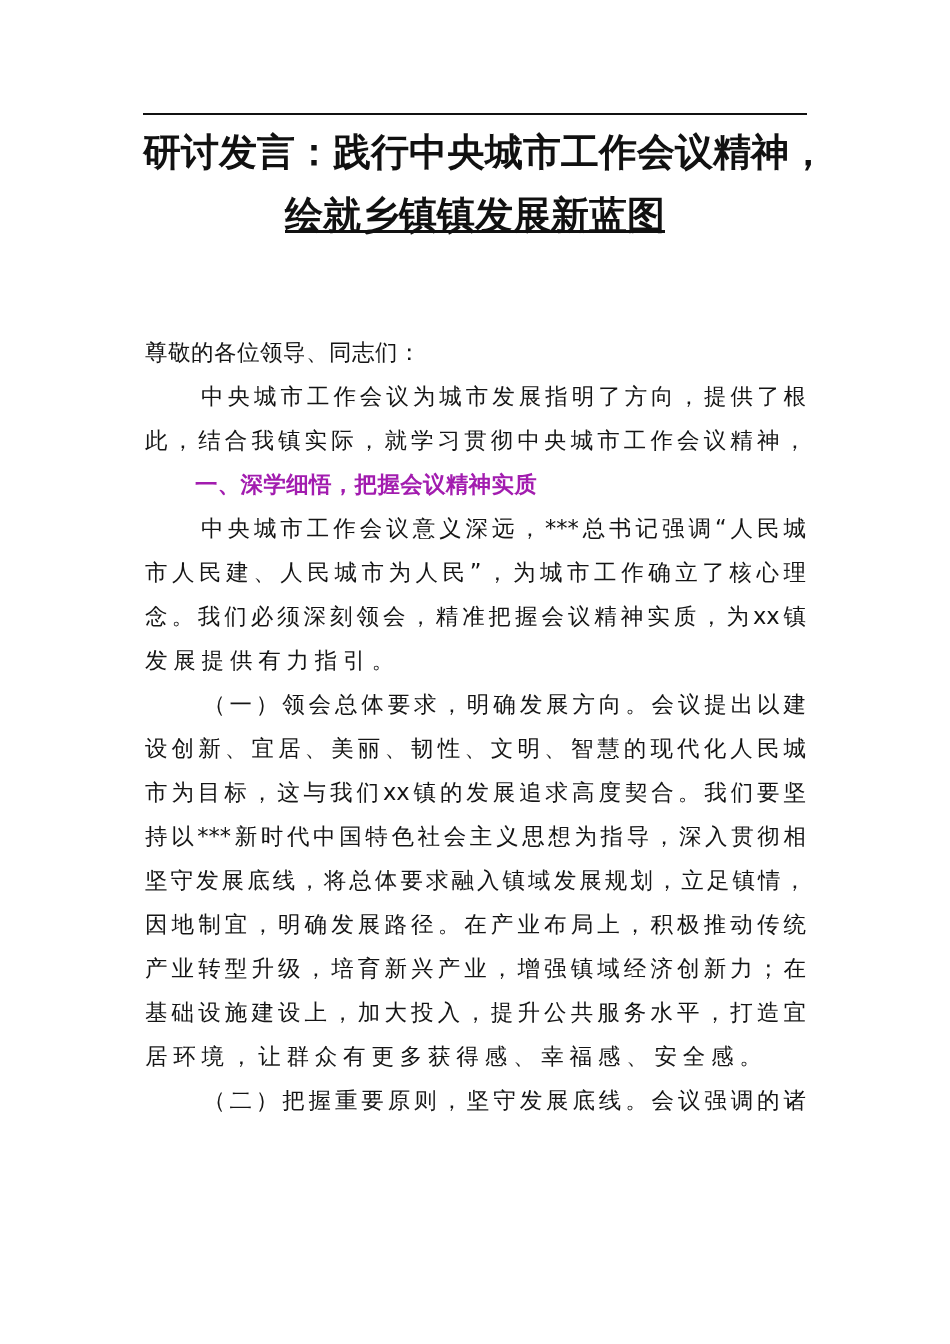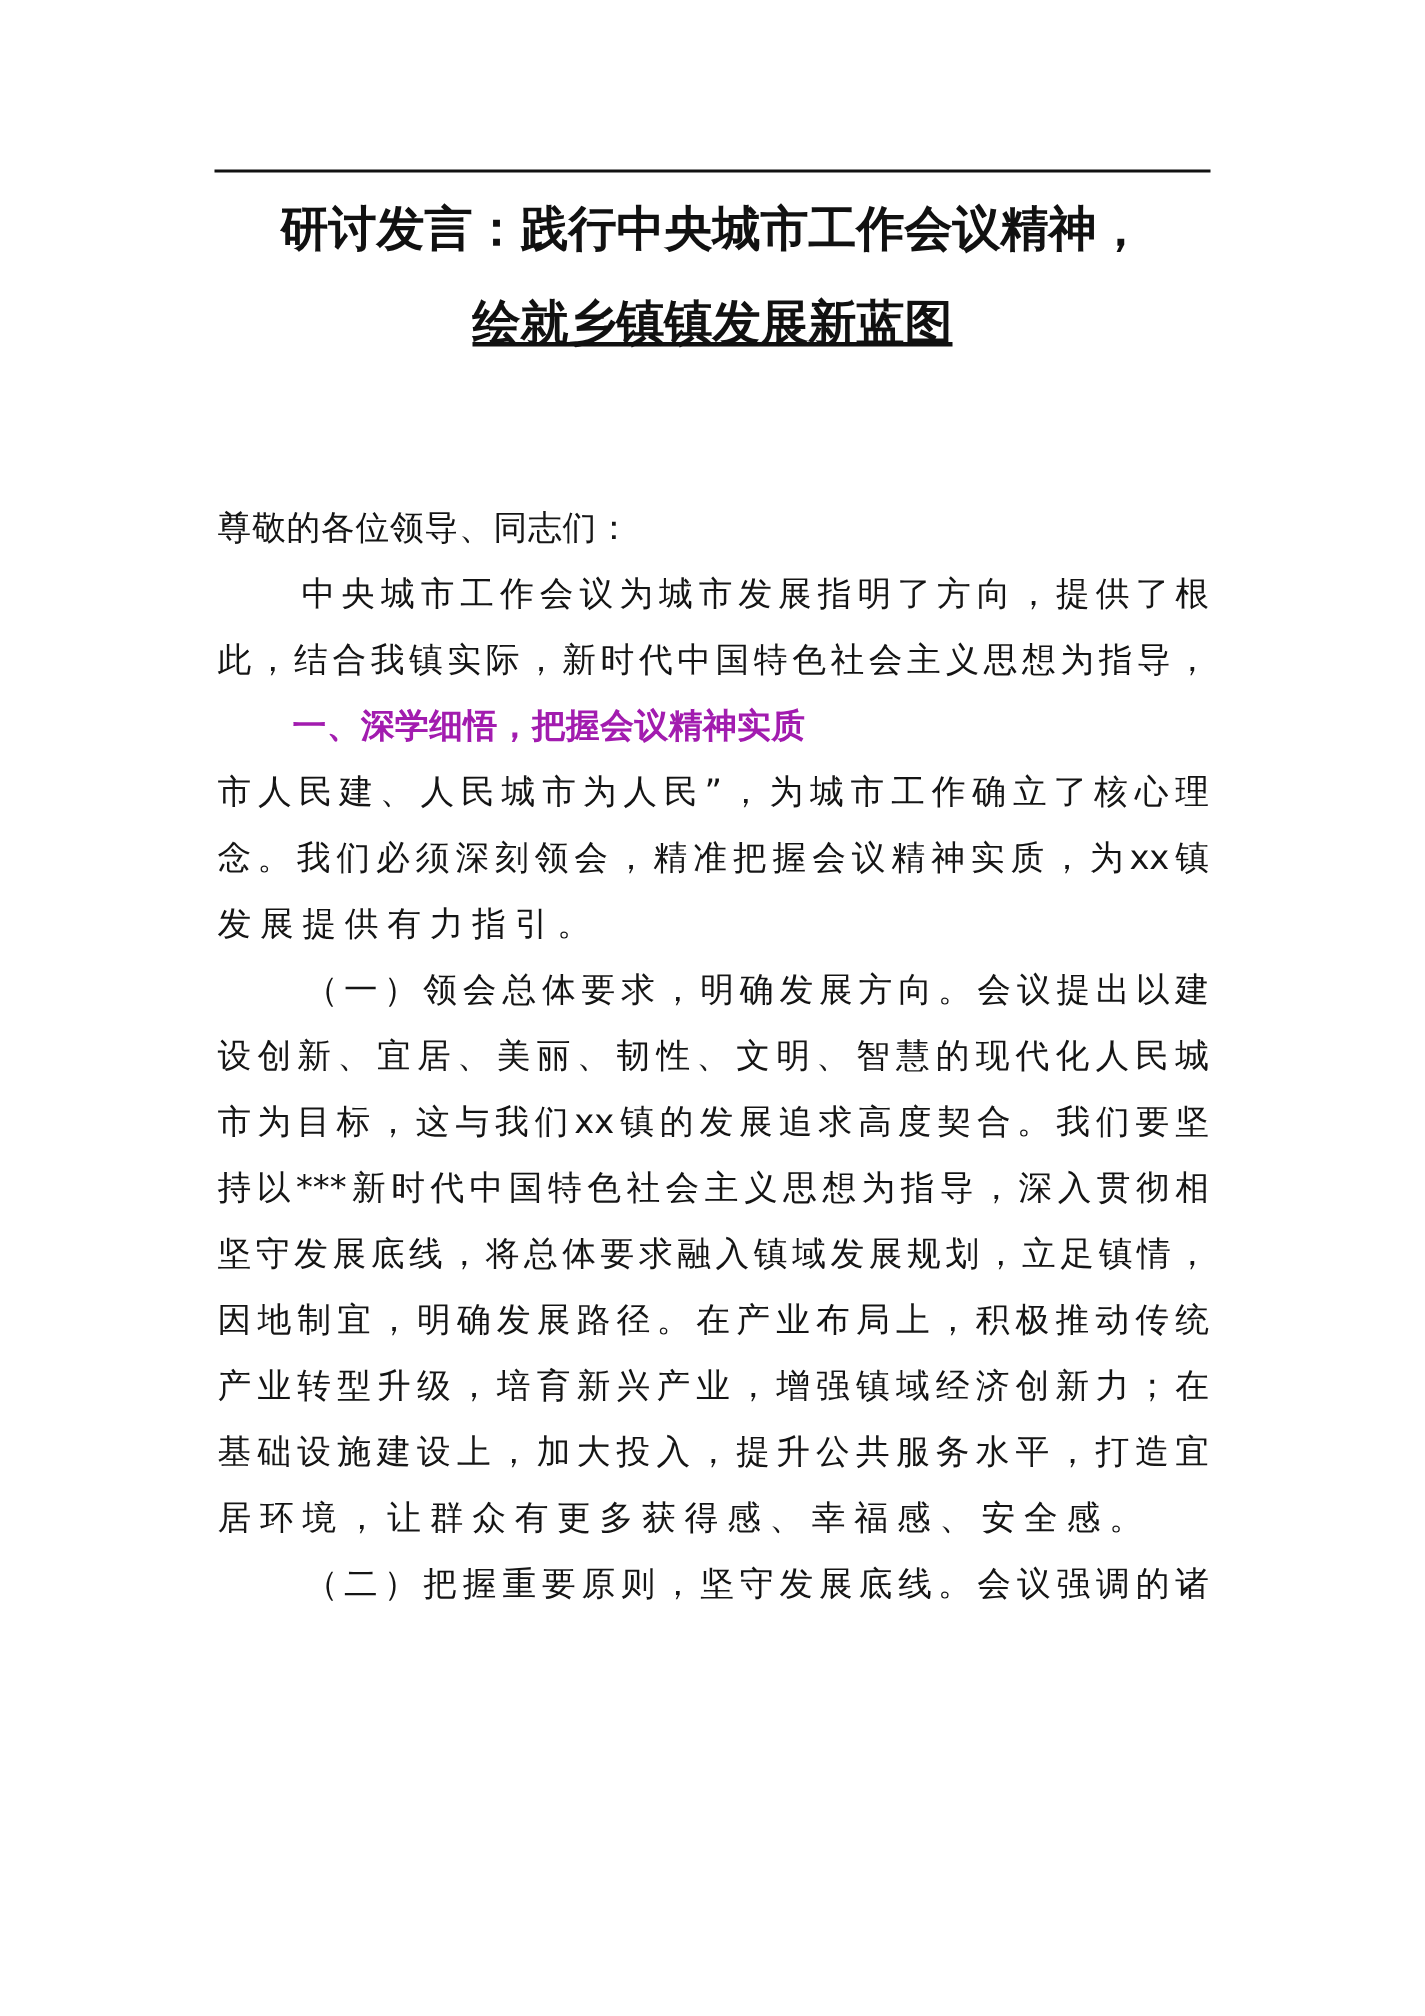--- a/index.html
+++ b/index.html
@@ -29,21 +29,21 @@
       height: 2px;
       background: #111111;
     }
     .title-line {
       position: absolute;
       left: 143px;
       width: 664px;
       text-align: center;
       font-family: "DejaVu Serif", "Liberation Serif", serif;
       font-weight: bold;
-      font-size: 32px;
+      font-size: 38px;
       line-height: 40px;
       color: #111111;
       white-space: nowrap;
     }
     .title-line.l1 { top: 132px; letter-spacing: 0px; }
     .title-line.l2 { top: 195px; text-decoration: underline; }
     .body {
       position: absolute;
       left: 145px;
       top: 330px;
@@ -92,24 +92,25 @@
 <div class="page">
   <div class="top-rule"></div>
 
   <div class="title-line l1">研讨发言：践行中央城市工作会议精神，</div>
   <div class="title-line l2">绘就乡镇镇发展新蓝图</div>
 
   <div class="body">
     <span class="line salutation">尊敬的各位领导、同志们：</span>
 
     <span class="line indent">中央城市工作会议为城市发展指明了方向，提供了根</span>
-    <span class="line">此，结合我镇实际，新时代中国特色社会主义思想为指导，</span>
+    <span class="line">此，结合我镇实际，就学习贯彻中央城市工作会议精神，</span>
 
     <span class="line heading">一、深学细悟，把握会议精神实质</span>
 
+    <span class="line indent">中央城市工作会议意义深远，***总书记强调“人民城</span>
     <span class="line">市人民建、人民城市为人民”，为城市工作确立了核心理</span>
     <span class="line">念。我们必须深刻领会，精准把握会议精神实质，为xx镇</span>
     <span class="line last">发展提供有力指引。</span>
 
     <span class="line sub-indent">（一）领会总体要求，明确发展方向。会议提出以建</span>
     <span class="line">设创新、宜居、美丽、韧性、文明、智慧的现代化人民城</span>
     <span class="line">市为目标，这与我们xx镇的发展追求高度契合。我们要坚</span>
     <span class="line">持以***新时代中国特色社会主义思想为指导，深入贯彻相</span>
     <span class="line">坚守发展底线，将总体要求融入镇域发展规划，立足镇情，</span>
     <span class="line">因地制宜，明确发展路径。在产业布局上，积极推动传统</span>

